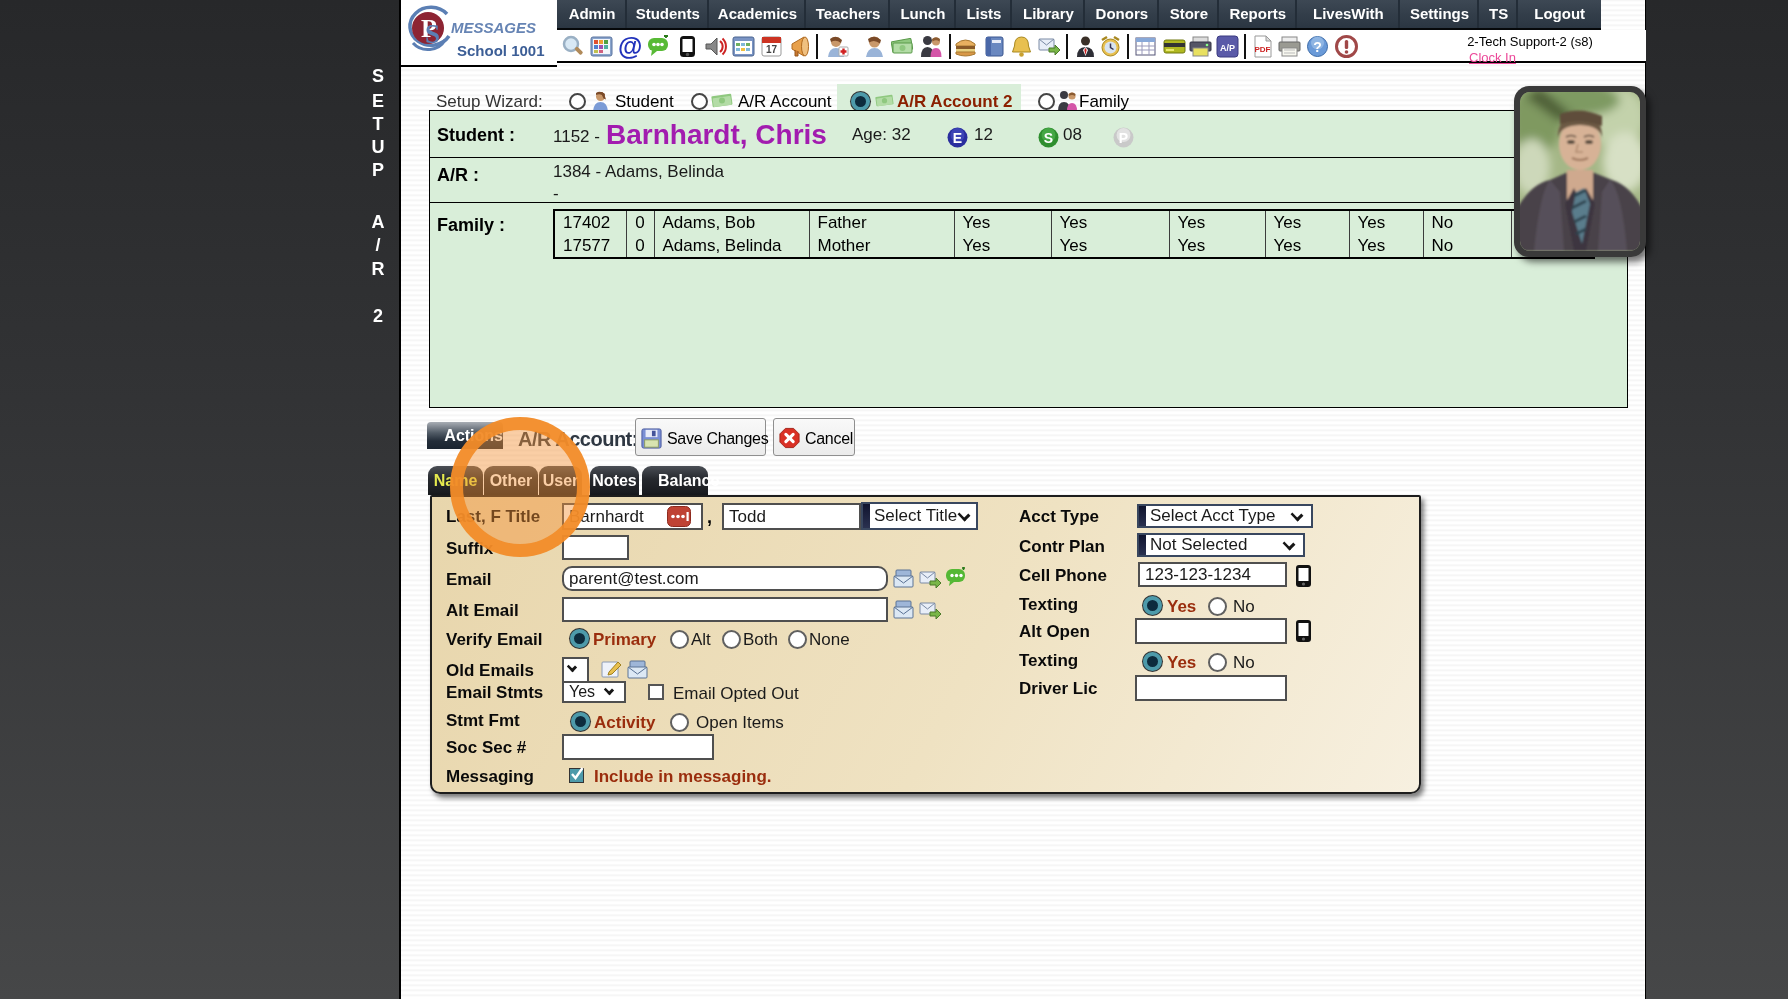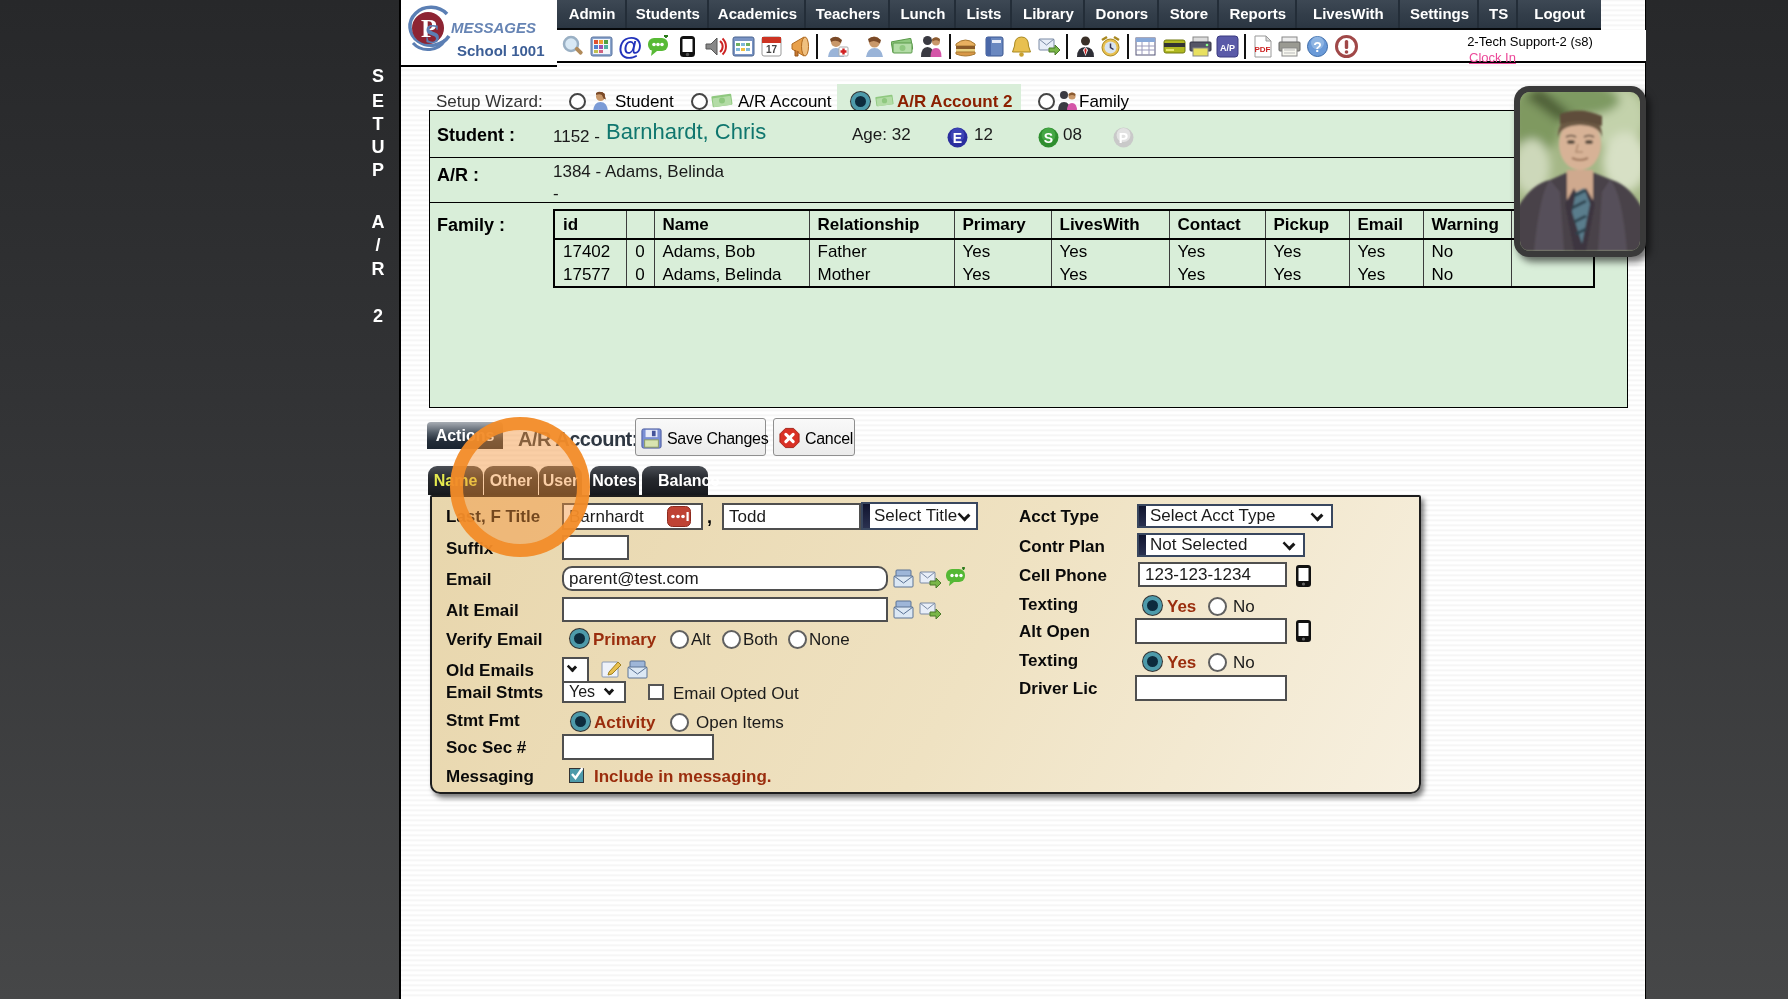--- a/index.html
+++ b/index.html
@@ -282,21 +282,21 @@
   </svg>
 <div class="wtext" style="left:1079px;top:92px;">Family</div>
 
 <div id="greenpanel"></div>
 <div class="hline" style="left:429px;top:157px;width:1199px;"></div>
 <div class="hline" style="left:429px;top:202px;width:1199px;"></div>
 <div class="grlabel" style="left:437px;top:125px;">Student :</div>
 <div class="grlabel" style="left:437px;top:165px;">A/R :</div>
 <div class="grlabel" style="left:437px;top:215px;">Family :</div>
 <div class="ftext" style="left:553px;top:127px;">1152 - </div>
-<div class="abs" style="left:606px;top:119px;font-size:22px;font-weight:normal;color:#0f766e;">Barnhardt, Chris</div>
+<div class="abs" style="left:606px;top:119px;font-size:28px;font-weight:bold;color:#a21caf;">Barnhardt, Chris</div>
 <div class="ftext" style="left:852px;top:125px;">Age: 32</div>
 <svg class="abs" style="left:947px;top:127px" width="21" height="21" viewBox="0 0 21 21">
     <circle cx="10.5" cy="10.5" r="10" fill="#2a2e9e"></circle>
     <circle cx="10.5" cy="8" r="7" fill="#4a52c4" opacity="0.6"></circle>
     <text x="10.5" y="15.5" font-size="14" font-weight="bold" fill="#fff" text-anchor="middle" font-family="Liberation Sans">E</text>
   </svg>
 <div class="ftext" style="left:974px;top:125px;">12</div>
 <svg class="abs" style="left:1038px;top:127px" width="21" height="21" viewBox="0 0 21 21">
     <circle cx="10.5" cy="10.5" r="10" fill="#2e8e2e"></circle>
     <circle cx="10.5" cy="8" r="7" fill="#55b855" opacity="0.6"></circle>
@@ -318,33 +318,20 @@
       <col style="width:145px">
       <col style="width:97px">
       <col style="width:118px">
       <col style="width:96px">
       <col style="width:84px">
       <col style="width:74px">
       <col style="width:88px">
       <col style="width:83px">
     </colgroup>
   <tbody>
-      <tr class="hd">
-        <td style="border-left:none">id</td>
-        <td></td>
-        <td>Name</td>
-        <td>Relationship</td>
-        <td>Primary</td>
-        <td>LivesWith</td>
-        <td>Contact</td>
-        <td>Pickup</td>
-        <td>Email</td>
-        <td>Warning</td>
-        <td></td>
-      </tr>
   <tr>
         <td style="border-left:none">17402</td>
         <td style="padding-left:0;text-align:center">0</td>
         <td>Adams, Bob</td>
         <td>Father</td>
         <td>Yes</td>
         <td>Yes</td>
         <td>Yes</td>
         <td>Yes</td>
         <td>Yes</td>
@@ -400,21 +387,21 @@
     <path d="M46 45 q5 -3 10 0" stroke="#4a3d30" stroke-width="1.5" fill="none"></path>
     <path d="M64 45 q5 -3 10 0" stroke="#4a3d30" stroke-width="1.5" fill="none"></path>
     <path d="M58 52 l-2 8 h7" stroke="#b08b70" stroke-width="1.5" fill="none"></path>
     <path d="M52 66 q8 4 16 0" stroke="#9a7258" stroke-width="2" fill="none"></path>
     <path d="M54 96 L60 110 L66 96 L75 112 L66 159 H54 L45 112z" fill="#3c3640"></path>
     <path d="M56 100 L64 96 L70 112 L62 152 L52 120z" fill="#5a7d8c"></path>
     <path d="M54 104 l12 -6 M52 116 l14 -7 M54 130 l12 -6 M56 142 l10 -5" stroke="#2e4450" stroke-width="3"></path>
   </g>
 </svg>
 
-<div class="abs" style="left:427px;top:422px;width:76px;height:27px;background:linear-gradient(180deg,#a8adb4 0%,#515b66 40%,#232d39 70%,#1a2430 100%);border-radius:4px 4px 0 0;color:#fff;font-weight:bold;font-size:16px;text-align:center;line-height:27px;">Actions</div>
+<div class="abs" style="left:427px;top:422px;width:76px;height:27px;background:linear-gradient(180deg,#a8adb4 0%,#515b66 40%,#232d39 70%,#1a2430 100%);border-radius:4px 4px 0 0;color:#fff;font-weight:bold;font-size:16px;text-align:right;line-height:27px;">Actions</div>
 <div class="abs" style="left:518px;top:428px;font-size:20px;font-weight:bold;color:#2e3742;letter-spacing:-0.5px;">A/R Account:</div>
 <div class="btn" style="left:635px;width:131px;"></div>
 <svg class="abs" style="left:641px;top:427px" width="21" height="23" viewBox="0 0 23 23">
     <rect x="1" y="1" width="21" height="21" rx="2" fill="#7a8fd4" stroke="#44549a"></rect>
     <rect x="5" y="2" width="13" height="8" fill="#e8ecf8"></rect>
     <rect x="12" y="3" width="4" height="6" fill="#44549a"></rect>
     <rect x="4" y="13" width="15" height="8" fill="#d8e4b0" stroke="#8a9a60"></rect>
   </svg>
 <div class="abs" style="left:667px;top:430px;font-size:16px;color:#000;letter-spacing:-0.3px;">Save Changes</div>
 <div class="btn" style="left:773px;width:82px;"></div>
@@ -516,21 +503,21 @@
 <div class="flabel" style="left:446px;top:738px;">Soc Sec #</div>
 <div class="finput" style="left:562px;top:734px;width:152px;height:26px;"></div>
 <div class="flabel" style="left:446px;top:767px;">Messaging</div>
 <div class="abs" style="left:569px;top:768px;width:15px;height:15px;background:#4d9aaa;border:1px solid #333;"></div>
 <svg class="abs" style="left:569px;top:766px" width="16" height="16" viewBox="0 0 16 16">
     <path d="M3 8 l3.5 4 L13.5 2" fill="none" stroke="#fff" stroke-width="2.4"></path>
   </svg>
 <div class="dred" style="left:594px;top:767px;">Include in messaging.</div>
 
 <div class="flabel" style="left:1019px;top:507px;">Acct Type</div>
-<div class="fsel" style="left:1137px;top:504px;width:196px;height:24px;">
+<div class="fsel" style="left:1137px;top:504px;width:176px;height:24px;">
     <span class="bar"></span>
     <span style="position:absolute;left:11px;top:0px;">Select Acct Type</span>
     <span class="chev" style="right:9px;top:4px;"></span>
   </div>
 <div class="flabel" style="left:1019px;top:537px;">Contr Plan</div>
 <div class="fsel" style="left:1137px;top:533px;width:168px;height:24px;padding-left:44px;">
     <span class="bar"></span>
     <span style="position:absolute;left:11px;top:0px;">Not Selected</span>
     <span class="chev" style="right:9px;top:4px;"></span>
   </div>

